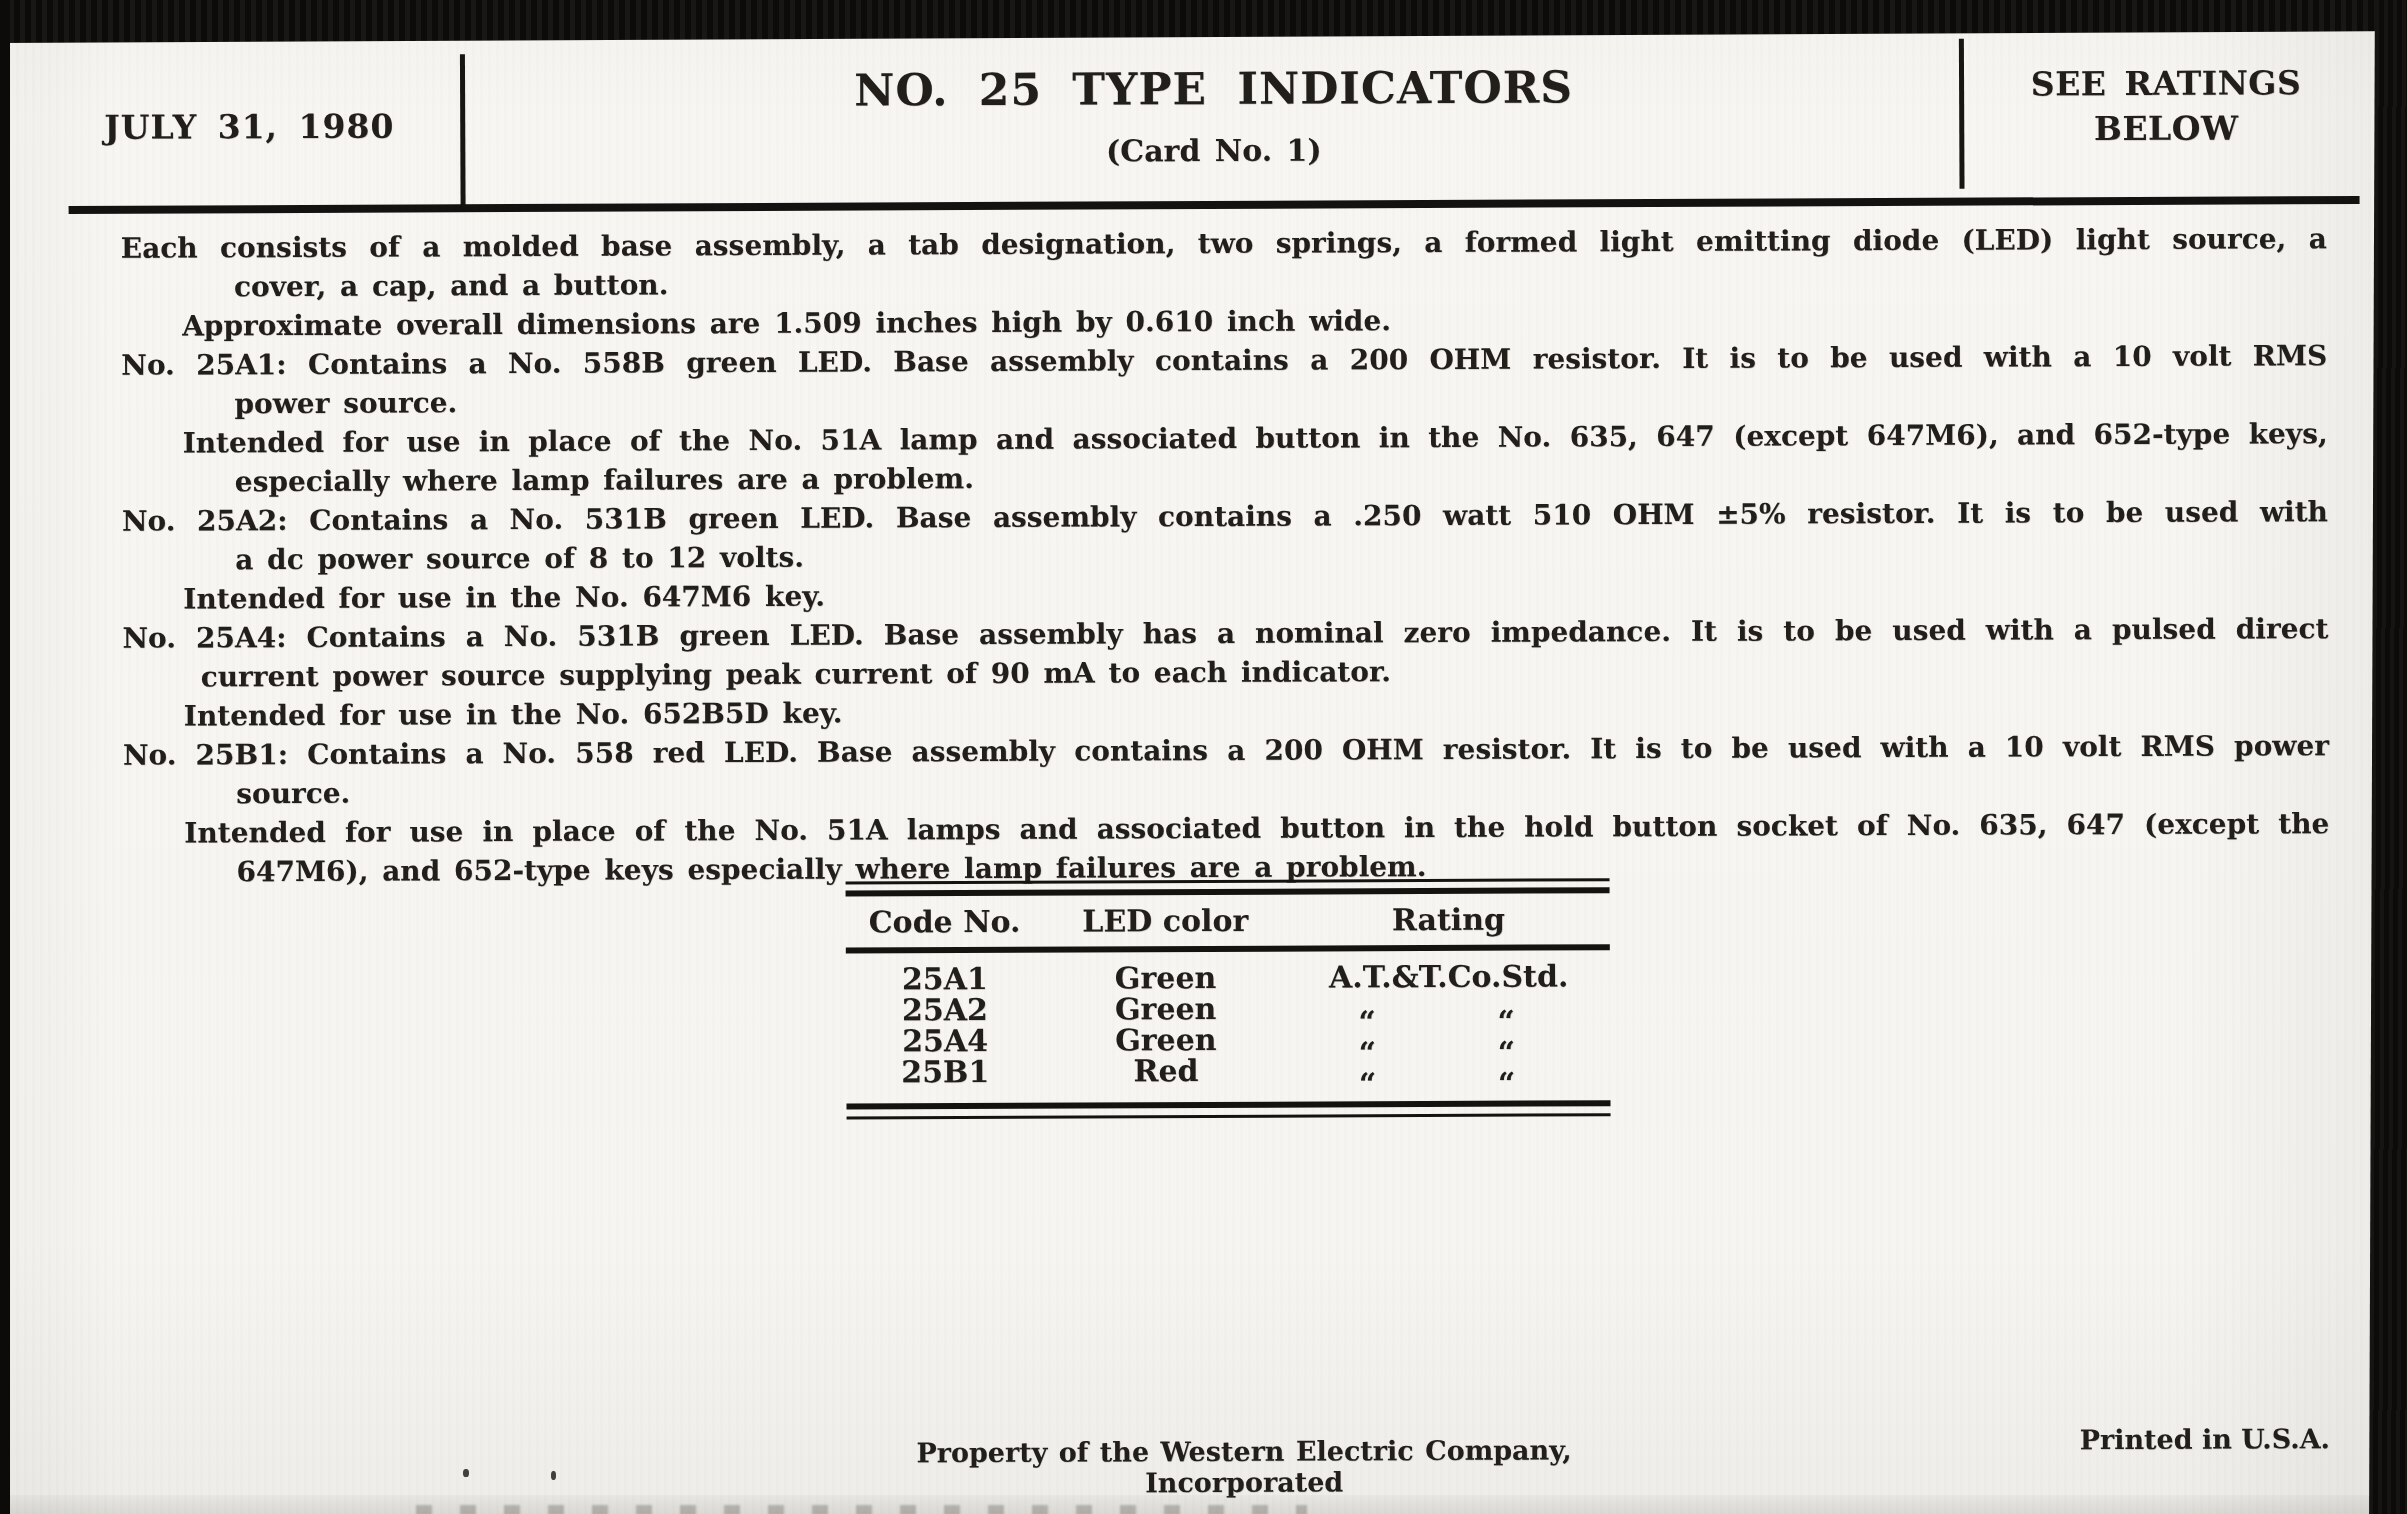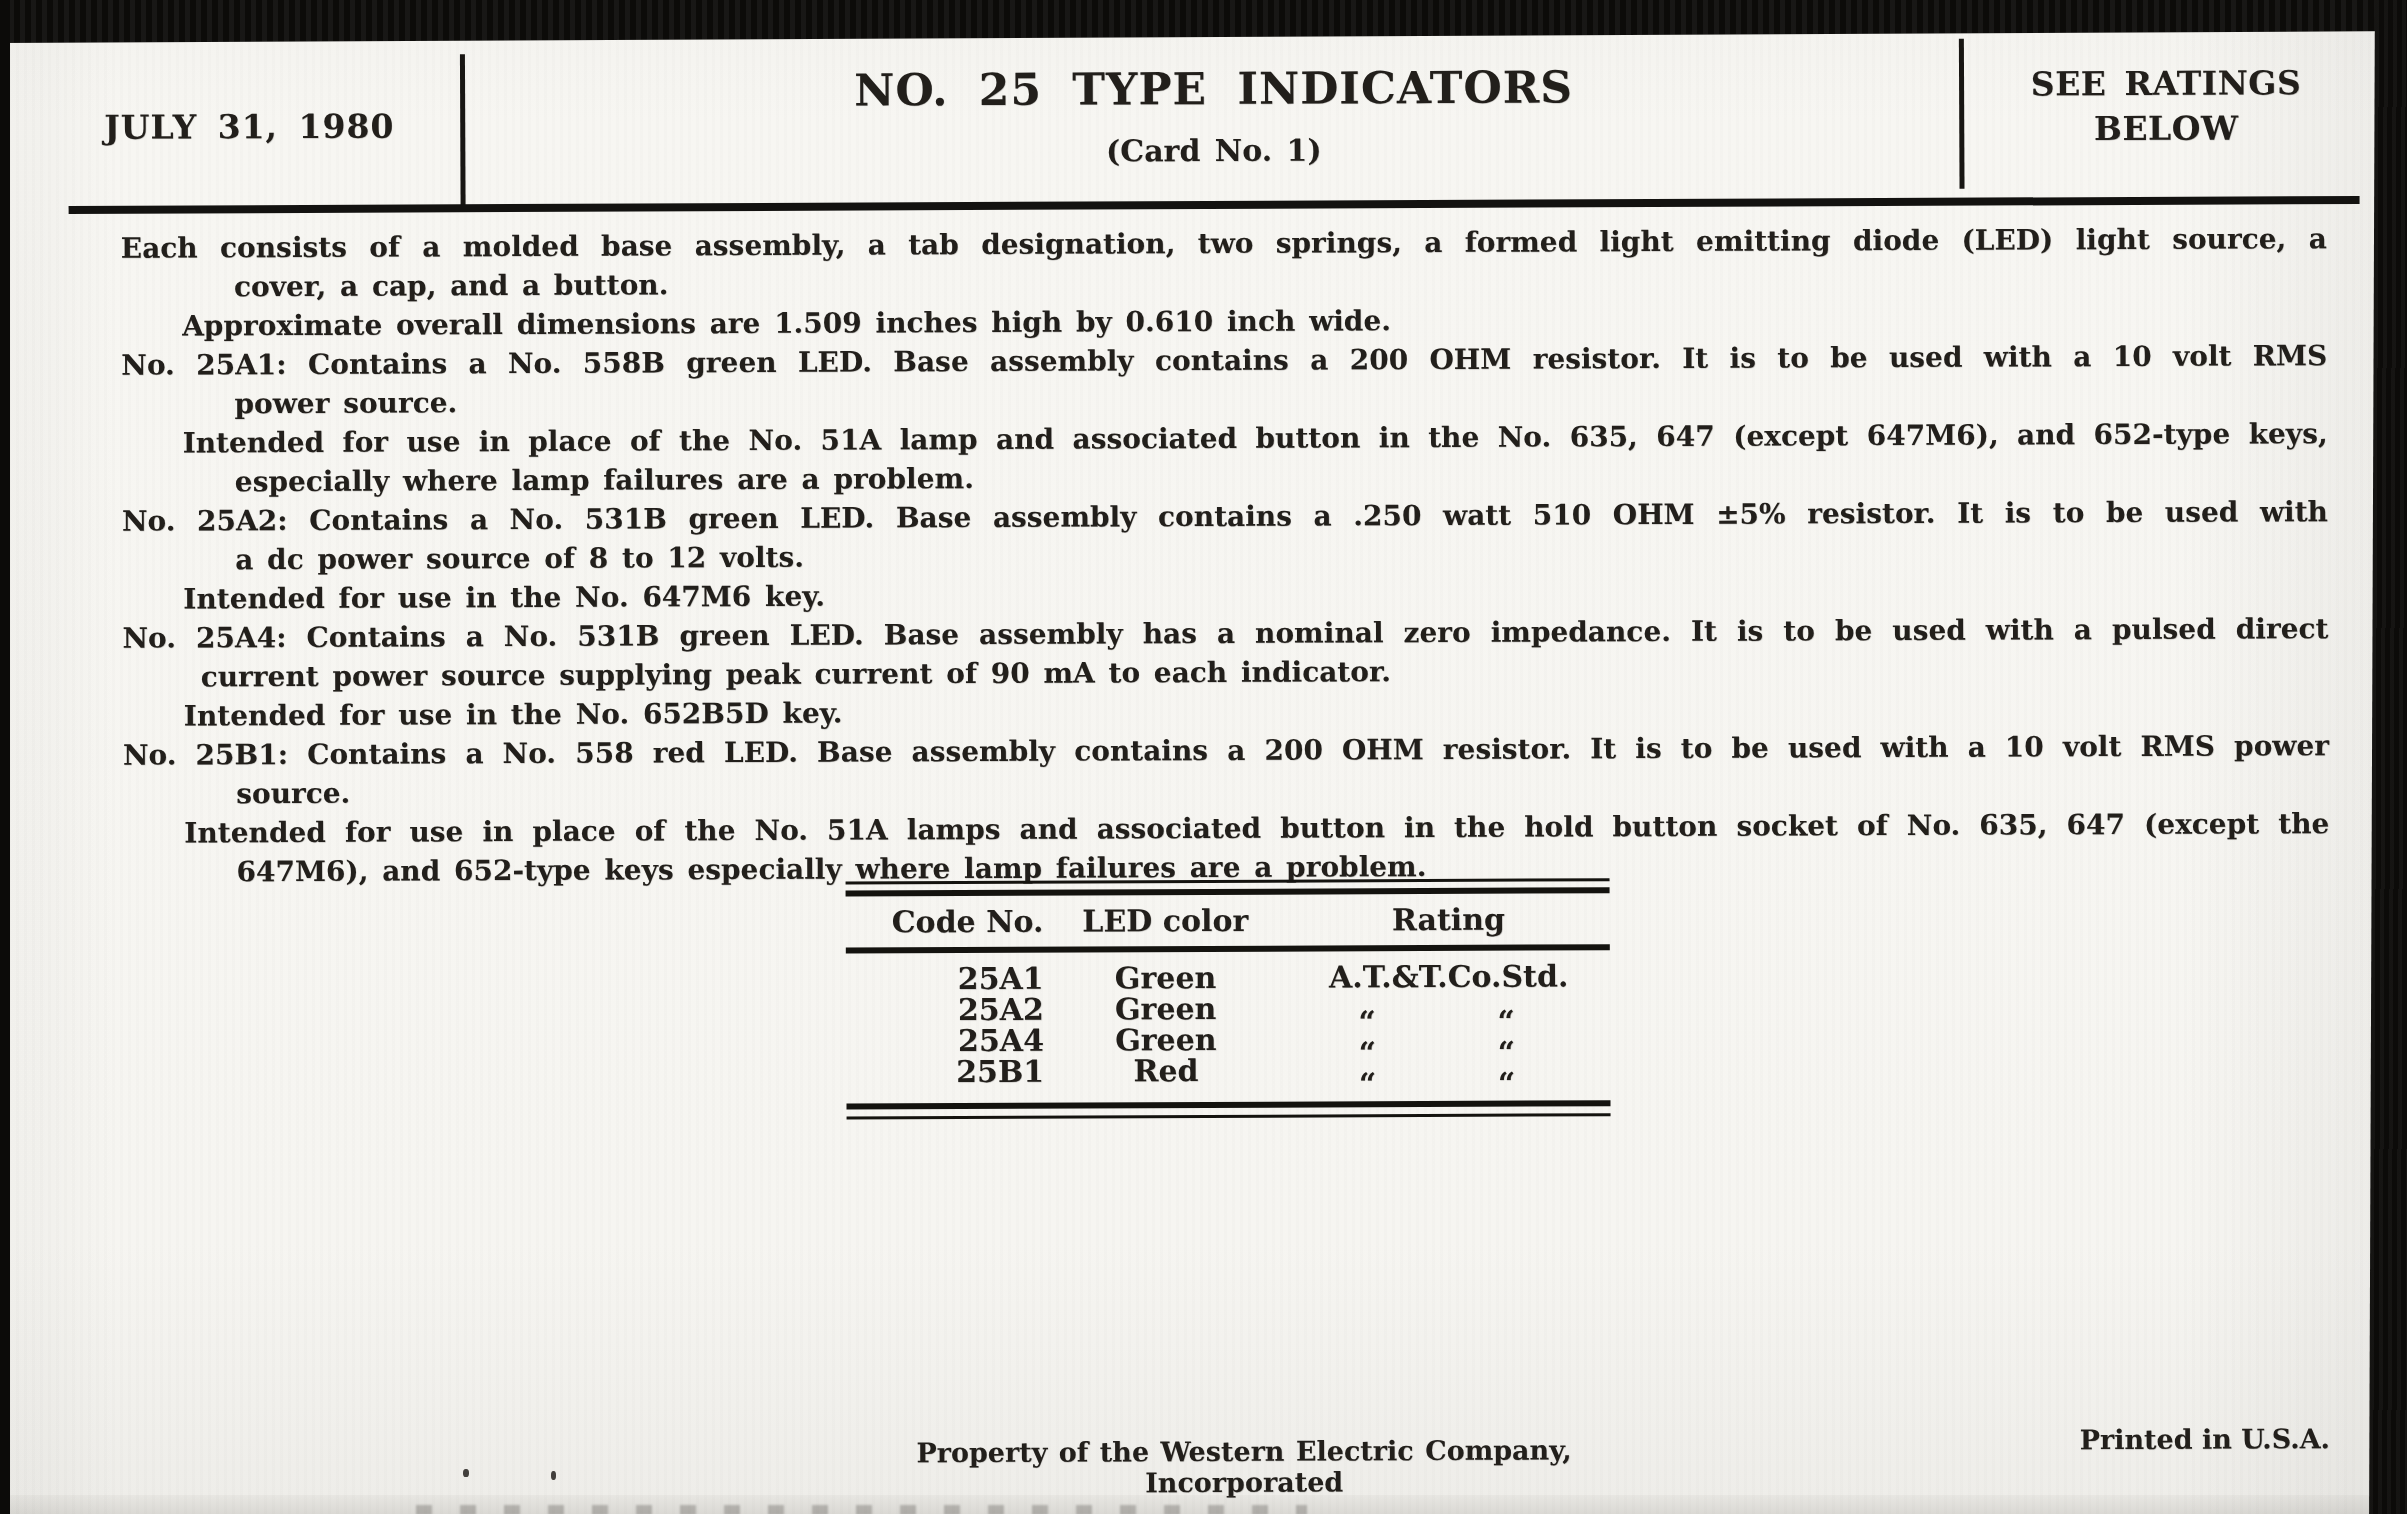--- a/index.html
+++ b/index.html
@@ -35,21 +35,21 @@
   .i2{padding-left:113px;}
   .i3{padding-left:78px;}
   .jt{text-align:justify;text-align-last:justify;}
   
   .rtable{position:absolute;left:845px;top:880px;width:764px;font-size:30px;}
   .rt-top{height:6px;border-top:3px solid #14130f;border-bottom:6px solid #14130f;}
   .rt-head{display:flex;height:51px;align-items:center;}
   .rt-mid{height:0;border-top:6px solid #14130f;}
   .rt-rows{padding:10px 0 16px 0;}
   .rt-row{display:flex;height:31px;align-items:center;}
-  .rt-c1{width:198px;text-align:right;}
+  .rt-c1{width:198px;text-align:center;}
   .rt-c2{width:244px;text-align:center;}
   .rt-c3{width:323px;text-align:center;position:relative;}
   .rt-bot{height:7px;border-top:6px solid #14130f;border-bottom:3px solid #14130f;}
   .dit-l{position:absolute;left:71px;top:-4px;}
   .dit-r{position:absolute;left:210px;top:-4px;}
   
   .foot-prop{position:absolute;left:832px;top:1436px;width:818px;text-align:center;font-size:27px;word-spacing:2px;}
   .foot-printed{position:absolute;left:1980px;top:1428px;width:347px;text-align:right;font-size:27px;}
   
   .bstrip{position:absolute;left:0;top:1495px;width:2408px;height:20px;z-index:3;

